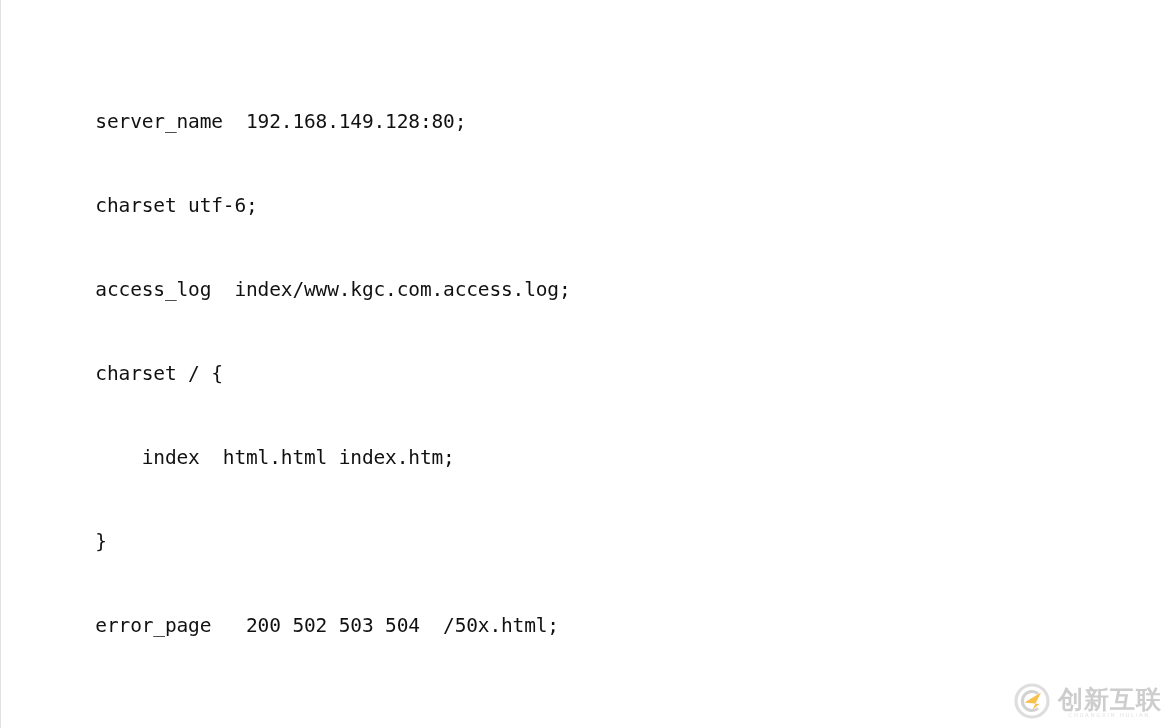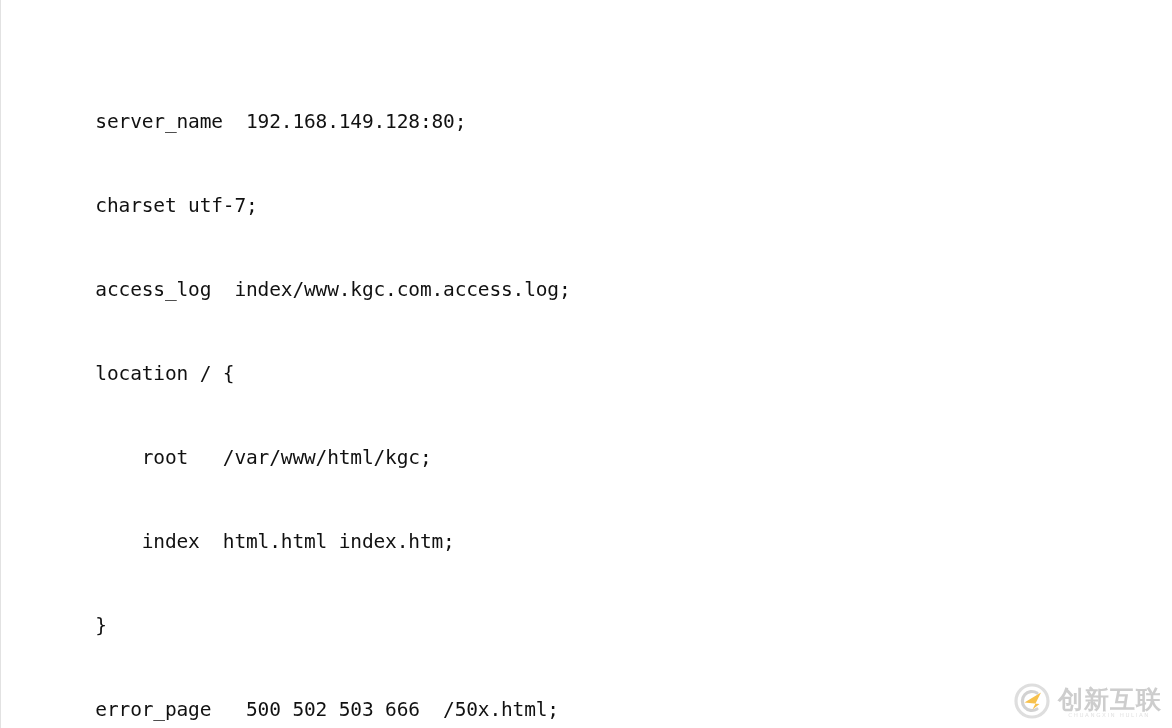--- a/index.html
+++ b/index.html
@@ -83,27 +83,26 @@
   }
 </style>
 </head>
 <body>
 
 <div id="terminal">
 
   <div id="code-area">
     
     <span class="code-line">    server_name  192.168.149.128:80;</span>
-    <span class="code-line">    charset utf-7;</span>
+    <span class="code-line">    charset utf-6;</span>
     <span class="code-line">    access_log  index/www.kgc.com.access.log;</span>
-    <span class="code-line">    location / {</span>
-    <span class="code-line">        root   /var/www/html/kgc;</span>
+    <span class="code-line">    charset / {</span>
     <span class="code-line">        index  html.html index.htm;</span>
     <span class="code-line">    }</span>
-    <span class="code-line">    error_page   500 502 503 666  /50x.html;</span>
+    <span class="code-line">    error_page   200 502 503 504  /50x.html;</span>
     
     
     
     
     
     
 
     
 
     

